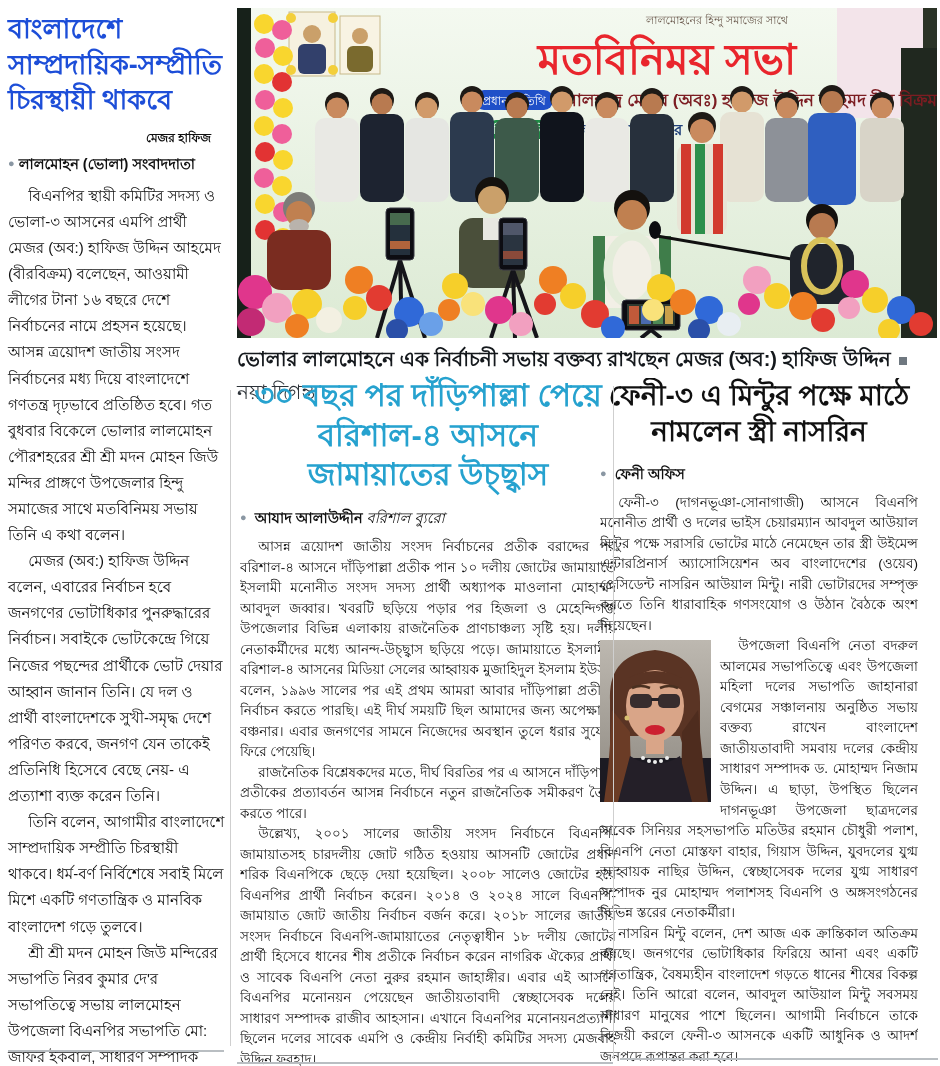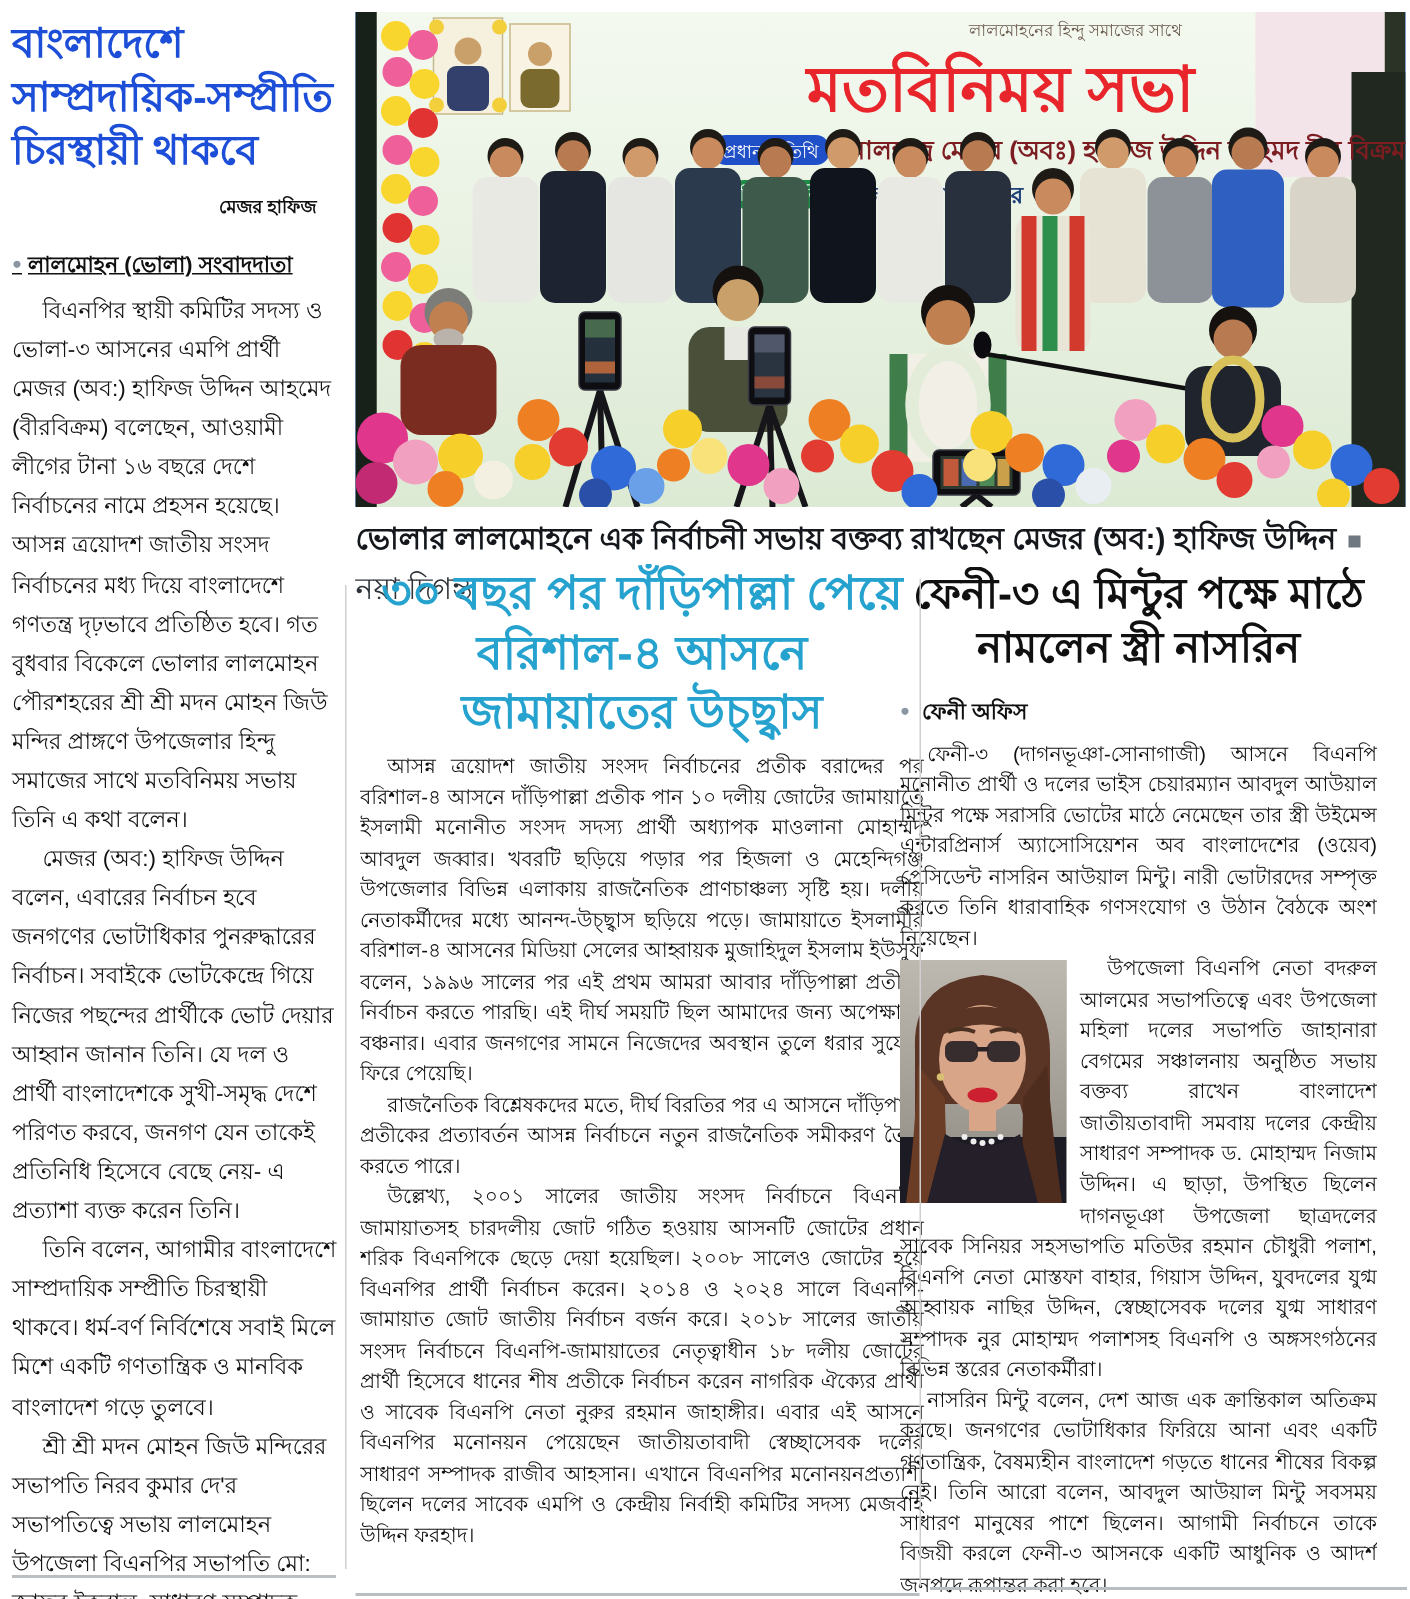--- a/index.html
+++ b/index.html
@@ -10,26 +10,26 @@
   }
   
   .col-left{position:absolute;left:8px;top:12px;width:217px;}
   .hl-left{
     font-size:27px;font-weight:bold;line-height:1.32;color:#1d4ed8;margin:0;
   }
   .byline-author{
     margin-top:10px;font-size:12px;font-weight:bold;text-align:right;
     padding-right:14px;color:#101010;
   }
-  .dateline{margin-top:16px;font-size:14.5px;font-weight:bold;color:#101010;text-decoration:underline;}
+  .dateline{margin-top:4px;font-size:14.5px;font-weight:bold;color:#101010;}
   .bullet{color:#8a97a3;font-size:11px;vertical-align:2px;margin-right:4px;}
   .body-left{margin-top:6px;font-size:15px;line-height:1.74;}
   .body-left p{margin:0;text-indent:1.35em;}
   
-  .photo-main{position:absolute;left:237px;top:8px;width:700px;height:330px;background:#3b82f6;}
+  .photo-main{position:absolute;left:237px;top:8px;width:700px;height:330px;background:#4d7c0f;}
   .caption{
     position:absolute;left:237px;top:344px;width:700px;
     font-size:20px;font-weight:bold;color:#14181c;
   }
   .credit{font-weight:normal;color:#2c3238;}
   .cap-sq{display:inline-block;width:8px;height:8px;background:#6f7880;margin:0 6px 1px 8px;}
   
   .col-mid{position:absolute;left:240px;top:376px;width:376px;height:690px;overflow:hidden;}
   .hl-mid{
     font-size:31px;font-weight:bold;line-height:1.28;color:#26a2cf;
@@ -304,20 +304,25 @@
           <circle cx="652" cy="322" r="11" fill="#f6cf2a"></circle>
       </g>
     </svg>
   </div>
   <div class="caption">
     <span>ভোলার লালমোহনে এক নির্বাচনী সভায় বক্তব্য রাখছেন মেজর (অব:) হাফিজ উদ্দিন</span><span class="cap-sq"></span><span class="credit">নয়া দিগন্ত</span>
   </div>
 
   <div class="col-mid">
     <h1 class="hl-mid">৩০ বছর পর দাঁড়িপাল্লা পেয়ে বরিশাল-৪ আসনে জামায়াতের উচ্ছ্বাস</h1>
+    <div class="byline-row">
+      <span class="bullet">●</span>
+      <span class="byline-name">আযাদ আলাউদ্দীন</span>
+      <span class="byline-loc">বরিশাল ব্যুরো</span>
+    </div>
     <div class="body-just">
       <p>আসন্ন ত্রয়োদশ জাতীয় সংসদ নির্বাচনের প্রতীক বরাদ্দের পর বরিশাল-৪ আসনে দাঁড়িপাল্লা প্রতীক পান ১০ দলীয় জোটের জামায়াতে ইসলামী মনোনীত সংসদ সদস্য প্রার্থী অধ্যাপক মাওলানা মোহাম্মদ আবদুল জব্বার। খবরটি ছড়িয়ে পড়ার পর হিজলা ও মেহেন্দিগঞ্জ উপজেলার বিভিন্ন এলাকায় রাজনৈতিক প্রাণচাঞ্চল্য সৃষ্টি হয়। দলীয় নেতাকর্মীদের মধ্যে আনন্দ-উচ্ছ্বাস ছড়িয়ে পড়ে। জামায়াতে ইসলামীর বরিশাল-৪ আসনের মিডিয়া সেলের আহ্বায়ক মুজাহিদুল ইসলাম ইউসুফ বলেন, ১৯৯৬ সালের পর এই প্রথম আমরা আবার দাঁড়িপাল্লা প্রতীকে নির্বাচন করতে পারছি। এই দীর্ঘ সময়টি ছিল আমাদের জন্য অপেক্ষা ও বঞ্চনার। এবার জনগণের সামনে নিজেদের অবস্থান তুলে ধরার সুযোগ ফিরে পেয়েছি।</p>
       <p>রাজনৈতিক বিশ্লেষকদের মতে, দীর্ঘ বিরতির পর এ আসনে দাঁড়িপাল্লা প্রতীকের প্রত্যাবর্তন আসন্ন নির্বাচনে নতুন রাজনৈতিক সমীকরণ তৈরি করতে পারে।</p>
       <p>উল্লেখ্য, ২০০১ সালের জাতীয় সংসদ নির্বাচনে বিএনপি-জামায়াতসহ চারদলীয় জোট গঠিত হওয়ায় আসনটি জোটের প্রধান শরিক বিএনপিকে ছেড়ে দেয়া হয়েছিল। ২০০৮ সালেও জোটের হয়ে বিএনপির প্রার্থী নির্বাচন করেন। ২০১৪ ও ২০২৪ সালে বিএনপি-জামায়াত জোট জাতীয় নির্বাচন বর্জন করে। ২০১৮ সালের জাতীয় সংসদ নির্বাচনে বিএনপি-জামায়াতের নেতৃত্বাধীন ১৮ দলীয় জোটের প্রার্থী হিসেবে ধানের শীষ প্রতীকে নির্বাচন করেন নাগরিক ঐক্যের প্রার্থী ও সাবেক বিএনপি নেতা নুরুর রহমান জাহাঙ্গীর। এবার এই আসনে বিএনপির মনোনয়ন পেয়েছেন জাতীয়তাবাদী স্বেচ্ছাসেবক দলের সাধারণ সম্পাদক রাজীব আহসান। এখানে বিএনপির মনোনয়নপ্রত্যাশী ছিলেন দলের সাবেক এমপি ও কেন্দ্রীয় নির্বাহী কমিটির সদস্য মেজবাহ উদ্দিন ফরহাদ।</p>
     </div>
   </div>
 
   <div class="col-right">
     <h1 class="hl-right">ফেনী-৩ এ মিন্টুর পক্ষে মাঠে নামলেন স্ত্রী নাসরিন</h1>
     <div class="byline-row">

